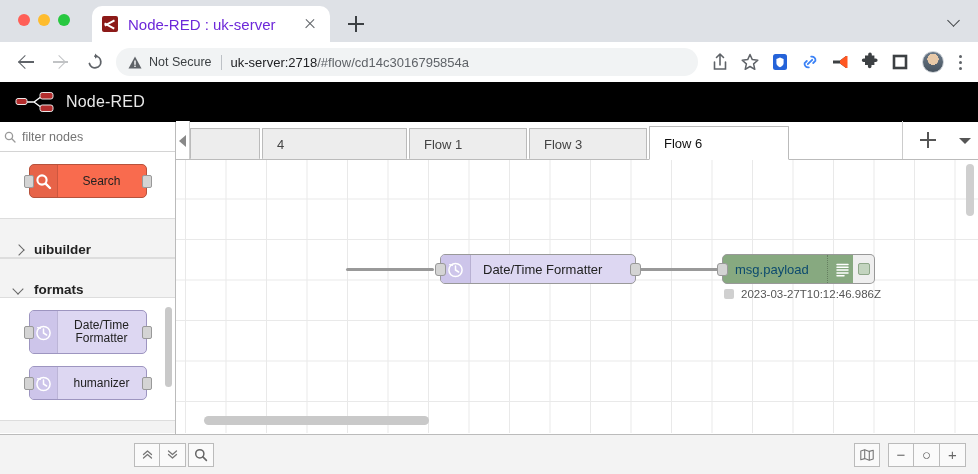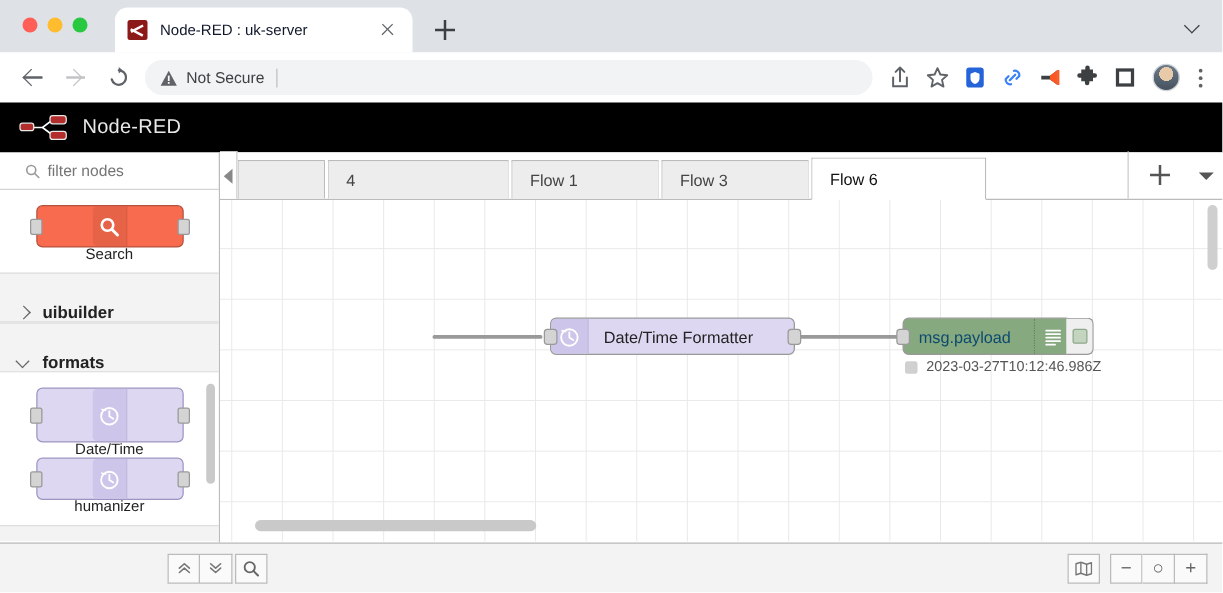--- a/index.html
+++ b/index.html
@@ -29,21 +29,21 @@
   .tab-favicon {
     width: 16px; height: 16px; margin-right: 10px; flex: none;
     background: #8c1a18; border-radius: 2px; position: relative; overflow: hidden;
   }
   .tab-favicon::before, .tab-favicon::after {
     content: ""; position: absolute; background: #fff; height: 1.5px; width: 11px;
   }
   .tab-favicon::before { top: 6px; left: 2px; transform: rotate(-28deg); }
   .tab-favicon::after { top: 9px; left: 2px; transform: rotate(28deg); }
   .tab-title {
-    font-size: 12px; color: #0f172a; flex: 1;
+    font-size: 15px; color: #6d28d9; flex: 1;
     white-space: nowrap; overflow: hidden; text-overflow: ellipsis;
   }
   .tab-close {
     width: 20px; height: 20px; flex: none; position: relative; border-radius: 50%;
   }
   .tab-close::before, .tab-close::after {
     content: ""; position: absolute; top: 9px; left: 4px; width: 12px; height: 1.4px;
     background: #5f6368;
   }
   .tab-close::before { transform: rotate(45deg); }
@@ -139,33 +139,33 @@
   .hamburger i:nth-child(2) { top: 9.5px; }
   .hamburger i:nth-child(3) { top: 16px; }
 
   
   .palette {
     position: absolute; top: 122px; left: 0; width: 176px; height: 312px;
     background: #fff; border-right: 1px solid #bbb;
   }
   .filter-box {
     height: 30px; border-bottom: 1px solid #d4d4d4;
-    display: flex; align-items: center; padding: 0 20px;
+    display: flex; align-items: center; padding: 0 4px;
   }
   .filter-box svg { margin-right: 6px; flex: none; }
   .filter-input {
     border: none; outline: none; font-size: 12.5px; color: #aaa;
     font-family: "Liberation Sans", sans-serif; width: 100%; background: transparent;
   }
   .palette-scroll { height: 281px; overflow: hidden; position: relative; }
   .pal-group { background: #fff; padding: 12px 0 8px 0; }
   .pal-node {
     position: relative; width: 118px; height: 34px; margin: 0 auto 12px auto;
     border-radius: 5px; display: flex; align-items: center;
-    border: 1px solid #999; font-size: 12px; color: #222; flex-direction: column;
+    border: 1px solid #999; font-size: 12px; color: #222;
   }
   .pal-node .icon-cell {
     width: 28px; height: 100%; border-right: 1px solid rgba(0,0,0,.08);
     border-radius: 4px 0 0 4px; background: rgba(0,0,0,.05);
     display: flex; align-items: center; justify-content: center; flex: none;
   }
   .pal-node .lbl {
     flex: 1; text-align: center; line-height: 1.05; padding: 0 3px;
     font-size: 12px;
   }
@@ -352,20 +352,21 @@
       </svg>
     </div>
     <div class="omnibox">
       <svg class="warn-icon" viewBox="0 0 14 13">
         <path d="M7 0.5 L13.5 12.5 L0.5 12.5 Z" fill="#5f6368"></path>
         <rect x="6.3" y="4.5" width="1.4" height="4.3" fill="#fff"></rect>
         <rect x="6.3" y="9.6" width="1.4" height="1.4" fill="#fff"></rect>
       </svg>
       <span class="not-secure">Not Secure</span>
       <span class="omni-divider"></span>
+      <span class="url"><b>uk-server:2718</b><span>/#flow/cd14c3016795854a</span></span>
     </div>
     <div class="toolbar-right">
       <div class="tool-icon">
         <svg width="28" height="28" viewBox="0 0 28 28">
           <path d="M14 6 L14 17 M10.5 9.5 L14 6 L17.5 9.5" fill="none" stroke="#5f6368" stroke-width="1.6" stroke-linecap="round" stroke-linejoin="round"></path>
           <path d="M8.5 14 L8.5 21 L19.5 21 L19.5 14" fill="none" stroke="#5f6368" stroke-width="1.6" stroke-linecap="round"></path>
         </svg>
       </div>
       <div class="tool-icon">
         <svg width="28" height="28" viewBox="0 0 28 28">

